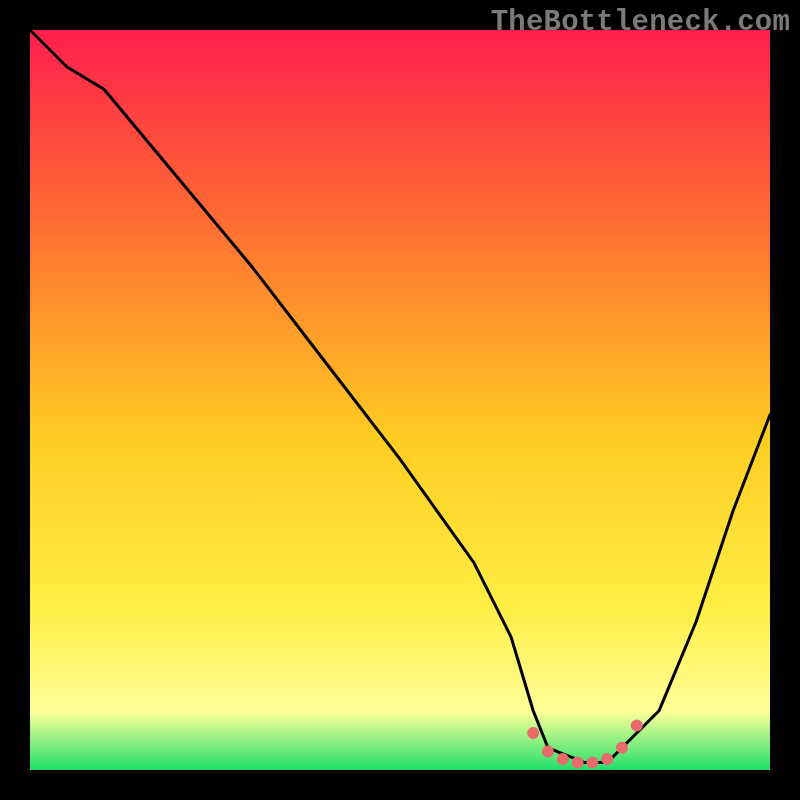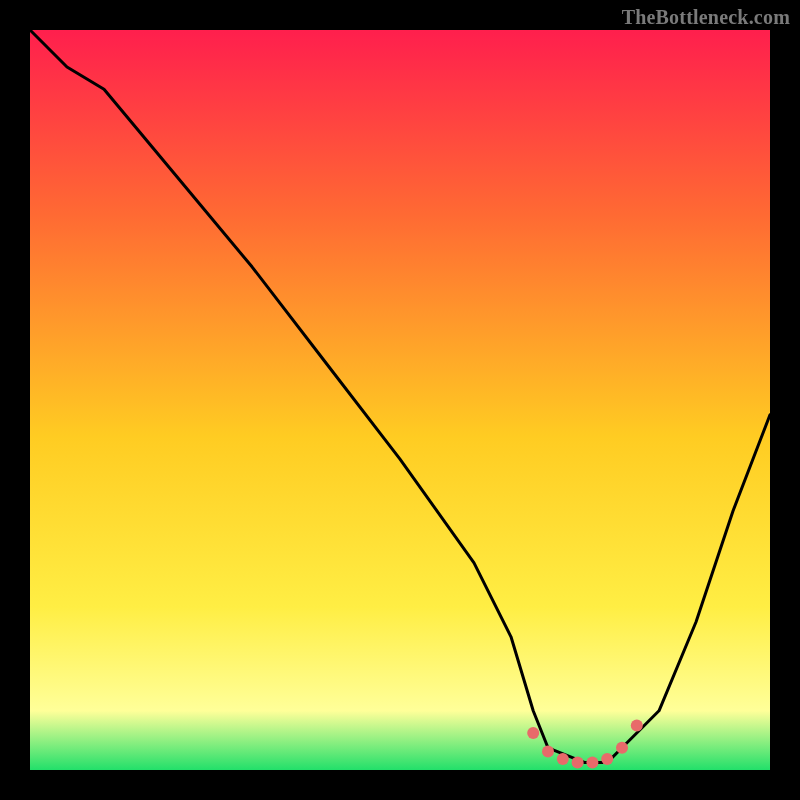--- a/index.html
+++ b/index.html
@@ -15,22 +15,22 @@
     left: 30px;
     top: 30px;
     width: 740px;
     height: 740px;
     background: #000000;
   }
   .watermark {
     position: absolute;
     top: 6px;
     right: 10px;
-    font-family: Liberation Serif, serif;
-    font-size: 20px;
+    font-family: Liberation Mono, monospace;
+    font-size: 29px;
     font-weight: 600;
     color: #7a7a7a;
     letter-spacing: 0.2px;
   }
   svg {
     position: absolute;
     left: 0;
     top: 0;
     width: 740px;
     height: 740px;

